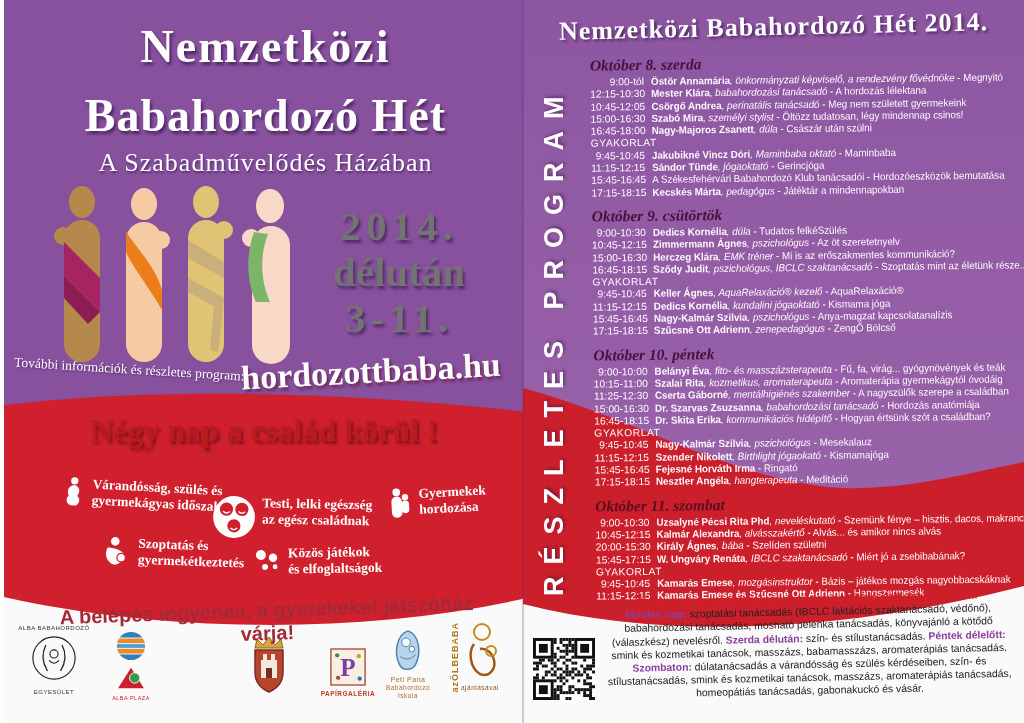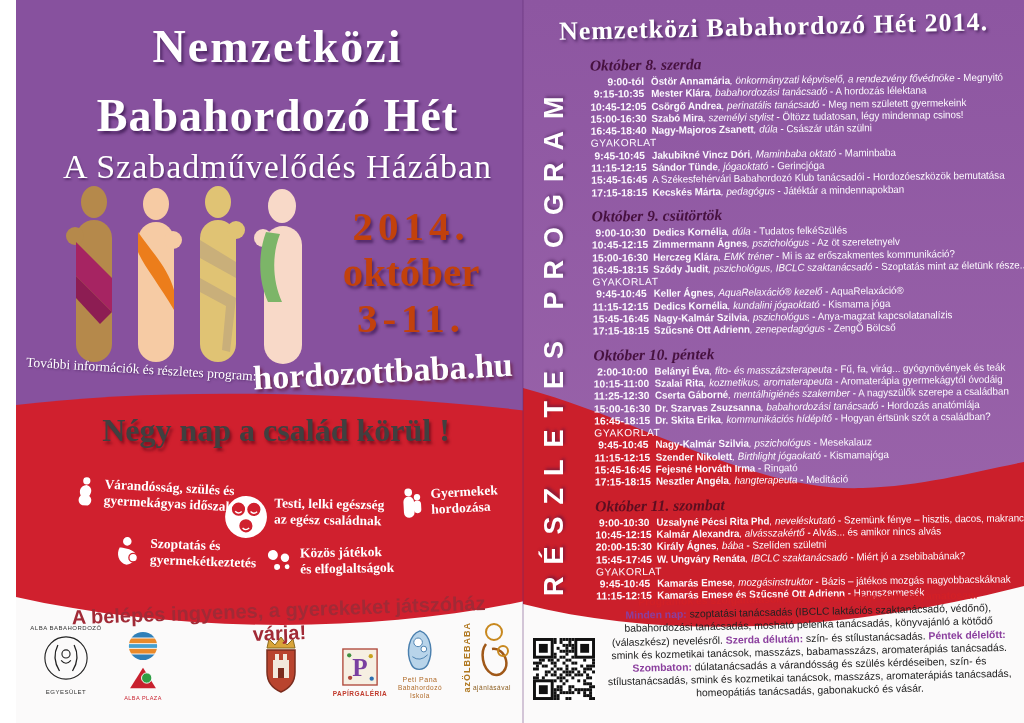--- a/index.html
+++ b/index.html
@@ -1,38 +1,38 @@
 <!DOCTYPE html>
 <html><head>
 <meta charset="utf-8">
 <style>
   html,body{margin:0;padding:0;width:1024px;height:723px;overflow:hidden;background:#fff;
     font-family:"Liberation Sans", sans-serif;}
   #poster{position:relative;width:1024px;height:723px;}
   .panel{position:absolute;top:0;height:723px;overflow:hidden;}
-  #left-panel{left:16px;width:598px;}
+  #left-panel{left:4px;width:598px;}
   #right-panel{left:523px;width:501px;}
   .bg{position:absolute;left:0;top:0;z-index:0;}
   .seam{position:absolute;left:522px;top:0;width:2px;height:723px;background:rgba(90,40,110,.25);z-index:5;}
 
   
   .serif{font-family:"Liberation Serif", serif;}
   #lp-title{position:absolute;top:20px;left:0;width:523px;text-align:center;z-index:2;color:#fff;}
   #lp-title .t1{font-size:46px;font-weight:bold;letter-spacing:2px;text-shadow:2px 3px 3px rgba(40,10,60,.6);}
   #lp-title .t2{font-size:46px;font-weight:bold;letter-spacing:1px;margin-top:16px;text-shadow:2px 3px 3px rgba(40,10,60,.6);}
-  #lp-title .t3{font-size:34px;margin-top:6px;letter-spacing:1px;text-shadow:1px 2px 2px rgba(40,10,60,.5);}
+  #lp-title .t3{font-size:26px;margin-top:6px;letter-spacing:1px;text-shadow:1px 2px 2px rgba(40,10,60,.5);}
   #figures{position:absolute;left:46px;top:180px;z-index:2;}
-  #date-block{position:absolute;left:300px;top:203px;width:190px;text-align:center;color:#c2410c;z-index:2;}
+  #date-block{position:absolute;left:300px;top:203px;width:190px;text-align:center;color:#737373;z-index:2;}
   #date-block div{font-size:41px;font-weight:bold;line-height:46px;text-shadow:2px 3px 3px rgba(40,10,60,.55);}
   #date-block .d1,#date-block .d3{letter-spacing:5px;}
   #info-label{position:absolute;left:10px;top:362px;width:245px;color:#fff;font-size:13.5px;
     transform:rotate(3.5deg);z-index:2;text-shadow:1px 1px 2px rgba(40,10,60,.5);}
   #website{position:absolute;left:237px;top:352px;width:285px;color:#fff;font-size:34px;font-weight:bold;
     transform:rotate(-3deg);z-index:2;text-shadow:2px 3px 3px rgba(90,10,30,.55);}
-  #red-headline{position:absolute;left:25px;top:412px;width:470px;text-align:center;color:#404040;
+  #red-headline{position:absolute;left:25px;top:412px;width:470px;text-align:center;color:#b91c1c;
     font-size:32px;font-weight:bold;z-index:2;text-shadow:2px 3px 3px rgba(80,5,20,.6);}
   .feat{position:absolute;z-index:2;display:flex;align-items:flex-start;gap:6px;color:#fff;}
   .feat .flines{font-family:"Liberation Serif", serif;font-weight:bold;font-size:13.5px;line-height:15.5px;}
   .f1{left:56px;top:479px;transform:rotate(3deg);}
   .f2{left:208px;top:496px;transform:rotate(1deg);}
   .f3{left:381px;top:485px;transform:rotate(-3deg);}
   .f4{left:98px;top:537px;transform:rotate(2deg);}
   .f5{left:248px;top:545px;transform:rotate(-1deg);}
   #admission{position:absolute;left:32px;top:599px;width:462px;text-align:center;color:#a12a36;
     font-size:20px;font-weight:bold;transform:rotate(-2deg);z-index:3;}
@@ -62,21 +62,21 @@
     font-family:"Liberation Serif",serif;font-size:26px;font-weight:bold;letter-spacing:1px;
     transform:rotate(-1.3deg);text-shadow:2px 2px 3px rgba(40,10,60,.6);}
   #vertical-label{position:absolute;left:16px;top:66px;height:530px;z-index:2;color:#fff;
     writing-mode:vertical-rl;transform:rotate(180deg);font-size:27px;font-weight:bold;letter-spacing:12px;
     text-shadow:2px 2px 3px rgba(60,20,70,.45);}
   #schedule{position:absolute;left:70px;top:46px;width:428px;z-index:2;transform:rotate(-0.7deg);}
   .day-header{font-family:"Liberation Serif",serif;font-style:italic;font-weight:bold;
     font-size:15.5px;color:#471140;margin:8px 0 2px 0;}
   .day:nth-child(4) .day-header{color:#5c0e20;}
   .srow{display:flex;align-items:baseline;font-size:10.3px;line-height:12.3px;color:#fdfaff;white-space:nowrap;}
-  .srow .time{width:54px;text-align:right;flex:0 0 54px;font-weight:bold;}
+  .srow .time{width:54px;text-align:right;flex:0 0 54px;}
   .srow .txt{margin-left:7px;transform:scaleX(.95);transform-origin:0 50%;}
   .srow .nm{font-weight:bold;}
   .srow .nm.plain{font-weight:normal;}
   .srow .rl{font-style:italic;}
   .practice-label{font-size:10.3px;line-height:12.3px;color:#fdfaff;letter-spacing:.5px;}
   #qr{position:absolute;left:10px;top:638px;z-index:3;}
   #footer-paragraph{position:absolute;left:80px;top:592px;width:412px;z-index:2;text-align:center;
     font-size:10.4px;line-height:13.2px;color:#222;transform:rotate(-1.2deg);}
   #footer-paragraph .fp-head{display:block;color:#d22027;font-weight:bold;}
   #footer-paragraph .kw{color:#8b3f9e;font-weight:bold;}
@@ -123,21 +123,21 @@
       <g transform="translate(186,4)">
         <ellipse cx="34" cy="22" rx="14" ry="17" fill="#f8d9c8"></ellipse>
         <rect x="16" y="42" width="38" height="138" rx="19" fill="#f8d9c8"></rect>
         <circle cx="15" cy="54" r="9" fill="#f8d9c8"></circle>
         <path d="M18 48 C10 70 10 96 20 118 L34 118 C24 96 24 70 32 50 Z" fill="#7cb568"></path>
       </g>
     </svg>
 
     <div id="date-block" class="serif">
       <div class="d1">2014.</div>
-      <div class="d2">október</div>
+      <div class="d2">délután</div>
       <div class="d3">3-11.</div>
     </div>
 
     <div id="info-label" class="serif">További információk és részletes program:</div>
     <div id="website" class="serif">hordozottbaba.hu</div>
     <div id="red-headline" class="serif">Négy nap a család körül !</div>
 
     <div id="features">
         <div class="feat f1">
           <span><svg width="26" height="32" viewBox="0 0 24 30">
@@ -294,33 +294,33 @@
     <div id="vertical-label">RÉSZLETES PROGRAM</div>
 
     <div id="schedule">
         <div class="day">
           <div class="day-header">Október 8. szerda</div>
           <div class="srow">
             <span class="time">9:00-tól</span>
             <span class="txt"><span class="nm">Östör Annamária</span><span class="rl">, önkormányzati képviselő, a rendezvény fővédnöke</span> - Megnyitó</span>
           </div>
           <div class="srow">
-            <span class="time">9:15-10:35</span>
+            <span class="time">12:15-10:30</span>
             <span class="txt"><span class="nm">Mester Klára</span><span class="rl">, babahordozási tanácsadó</span> - A hordozás lélektana</span>
           </div>
           <div class="srow">
             <span class="time">10:45-12:05</span>
             <span class="txt"><span class="nm">Csörgő Andrea</span><span class="rl">, perinatális tanácsadó</span> - Meg nem született gyermekeink</span>
           </div>
           <div class="srow">
             <span class="time">15:00-16:30</span>
             <span class="txt"><span class="nm">Szabó Mira</span><span class="rl">, személyi stylist</span> - Öltözz tudatosan, légy mindennap csinos!</span>
           </div>
           <div class="srow">
-            <span class="time">16:45-18:40</span>
+            <span class="time">16:45-18:00</span>
             <span class="txt"><span class="nm">Nagy-Majoros Zsanett</span><span class="rl">, dúla</span> - Császár után szülni</span>
           </div>
           <div class="practice-label">GYAKORLAT</div>
           <div class="srow">
             <span class="time">9:45-10:45</span>
             <span class="txt"><span class="nm">Jakubikné Vincz Dóri</span><span class="rl">, Maminbaba oktató</span> - Maminbaba</span>
           </div>
           <div class="srow">
             <span class="time">11:15-12:15</span>
             <span class="txt"><span class="nm">Sándor Tünde</span><span class="rl">, jógaoktató</span> - Gerincjóga</span>
@@ -366,21 +366,21 @@
             <span class="txt"><span class="nm">Nagy-Kalmár Szilvia</span><span class="rl">, pszichológus</span> - Anya-magzat kapcsolatanalízis</span>
           </div>
           <div class="srow">
             <span class="time">17:15-18:15</span>
             <span class="txt"><span class="nm">Szűcsné Ott Adrienn</span><span class="rl">, zenepedagógus</span> - ZengŐ Bölcső</span>
           </div>
         </div>
         <div class="day">
           <div class="day-header">Október 10. péntek</div>
           <div class="srow">
-            <span class="time">2:00-10:00</span>
+            <span class="time">9:00-10:00</span>
             <span class="txt"><span class="nm">Belányi Éva</span><span class="rl">, fito- és masszázsterapeuta</span> - Fű, fa, virág... gyógynövények és teák</span>
           </div>
           <div class="srow">
             <span class="time">10:15-11:00</span>
             <span class="txt"><span class="nm">Szalai Rita</span><span class="rl">, kozmetikus, aromaterapeuta</span> - Aromaterápia gyermekágytól óvodáig</span>
           </div>
           <div class="srow">
             <span class="time">11:25-12:30</span>
             <span class="txt"><span class="nm">Cserta Gáborné</span><span class="rl">, mentálhigiénés szakember</span> - A nagyszülők szerepe a családban</span>
           </div>
@@ -418,21 +418,21 @@
           </div>
           <div class="srow">
             <span class="time">10:45-12:15</span>
             <span class="txt"><span class="nm">Kalmár Alexandra</span><span class="rl">, alvásszakértő</span> - Alvás... és amikor nincs alvás</span>
           </div>
           <div class="srow">
             <span class="time">20:00-15:30</span>
             <span class="txt"><span class="nm">Király Ágnes</span><span class="rl">, bába</span> - Szelíden születni</span>
           </div>
           <div class="srow">
-            <span class="time">15:45-17:45</span>
+            <span class="time">15:45-17:15</span>
             <span class="txt"><span class="nm">W. Ungváry Renáta</span><span class="rl">, IBCLC szaktanácsadó</span> - Miért jó a zsebibabának?</span>
           </div>
           <div class="practice-label">GYAKORLAT</div>
           <div class="srow">
             <span class="time">9:45-10:45</span>
             <span class="txt"><span class="nm">Kamarás Emese</span><span class="rl">, mozgásinstruktor</span> - Bázis – játékos mozgás nagyobbacskáknak</span>
           </div>
           <div class="srow">
             <span class="time">11:15-12:15</span>
             <span class="txt"><span class="nm">Kamarás Emese és Szűcsné Ott Adrienn</span> - Hangszermesék</span>

